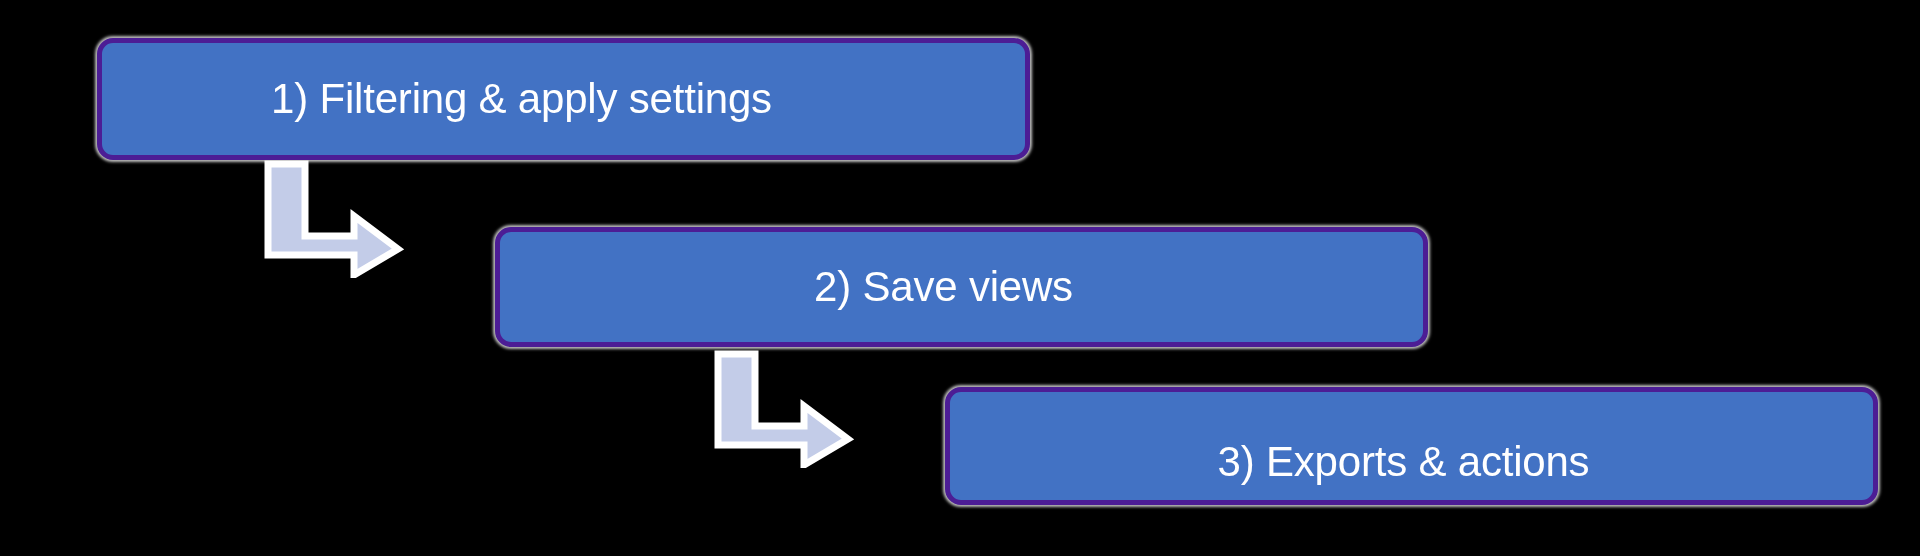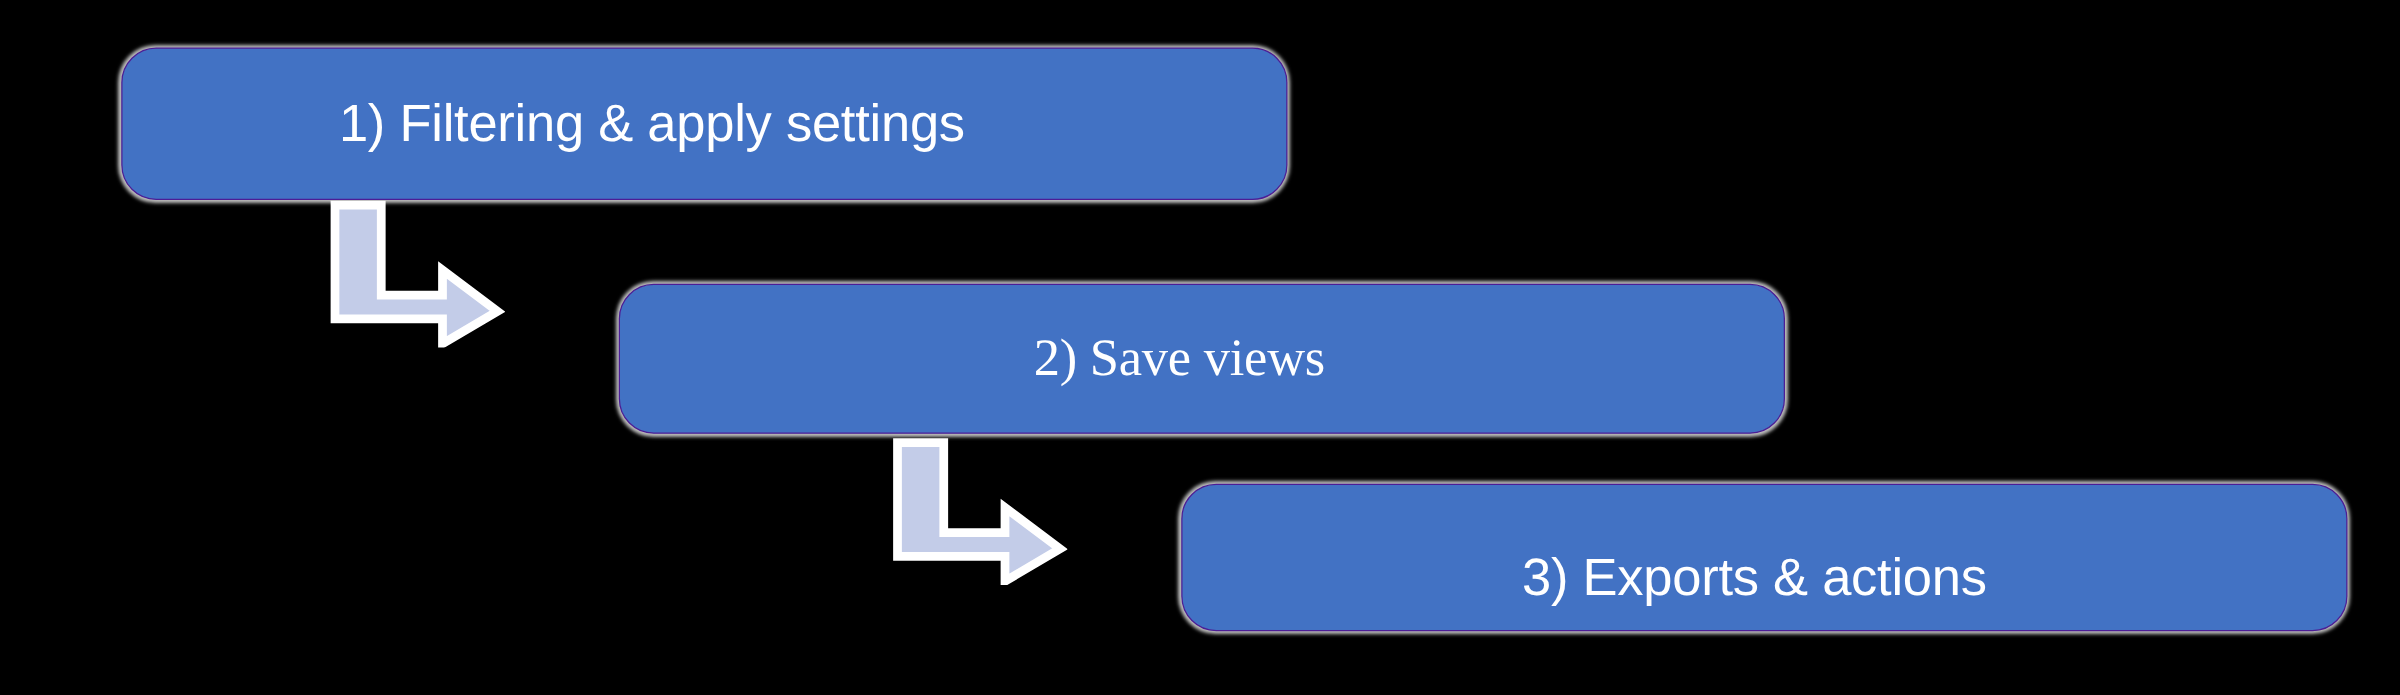--- a/index.html
+++ b/index.html
@@ -15,22 +15,22 @@
     background: #000000;
     overflow: hidden;
     font-family: "Liberation Sans", sans-serif;
   }
 
   
   .step-box {
     position: absolute;
     box-sizing: border-box;
     background: #4272c4;
-    border: 1px solid #4c1d95;
-    border-radius: 28px;
+    border: 5px solid #4c1d95;
+    border-radius: 16px;
     display: flex;
     align-items: center;
     box-shadow: 0 0 3px 2px rgba(255,255,255,0.75);
   }
   .step-label {
     color: #ffffff;
     font-family: "Liberation Sans", sans-serif;
     font-size: 42px;
     font-weight: 400;
     line-height: 1.1;
@@ -40,21 +40,21 @@
     text-align: center;
   }
 
   
   #box-1 { left: 97px;  top: 38px;  width: 933px; height: 122px; }
   #box-2 { left: 495px; top: 227px; width: 933px; height: 120px; }
   #box-3 { left: 945px; top: 387px; width: 933px; height: 118px; }
 
   
   #box-1 .step-label { transform: translateX(-42px); }
-  #box-2 .step-label { transform: translateX(-18px); font-family: Liberation Serif, serif; }
+  #box-2 .step-label { transform: translateX(-18px); }
   #box-3 .step-label { transform: translateX(-8px); margin-top: 32px; }
 
   
   .elbow-arrow {
     position: absolute;
     display: block;
   }
   #arrow-1 { left: 262px; top: 160px; width: 142px; height: 118px; }
   #arrow-2 { left: 712px; top: 350px; width: 142px; height: 118px; }
 </style>

